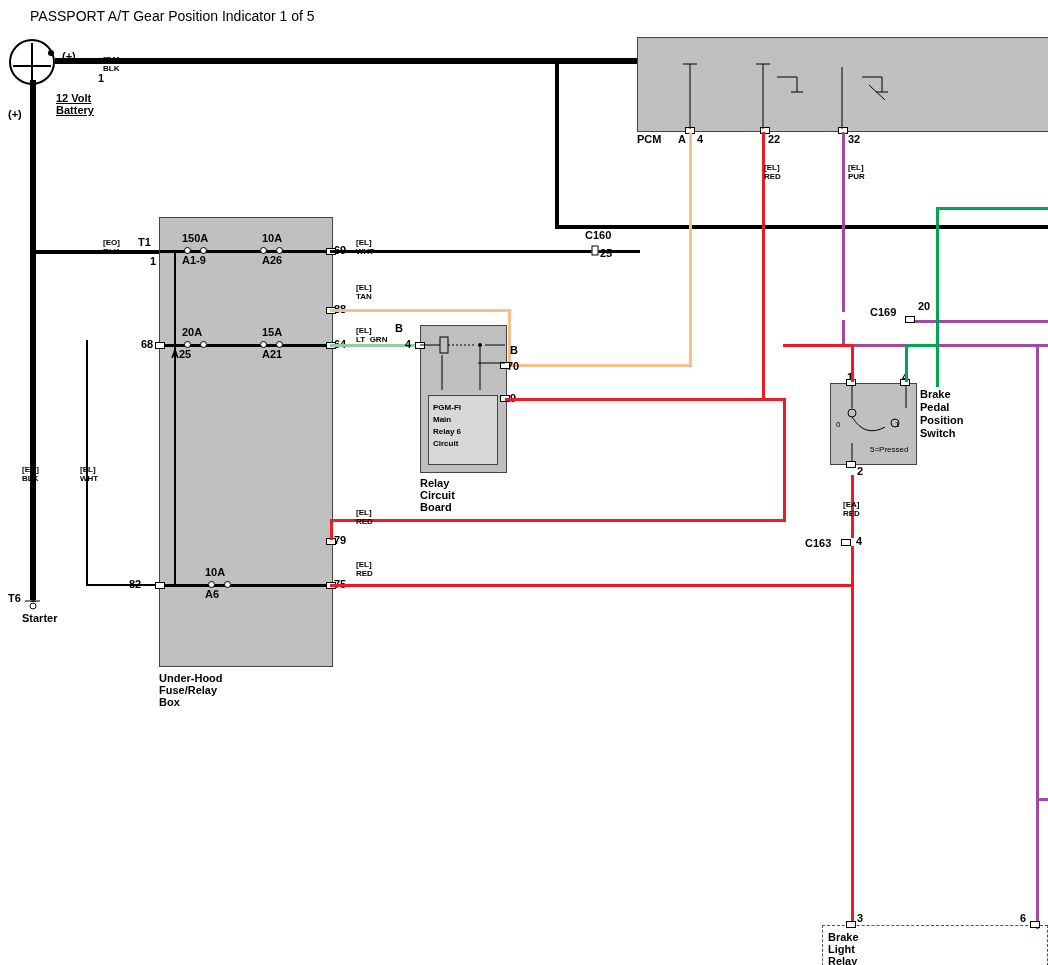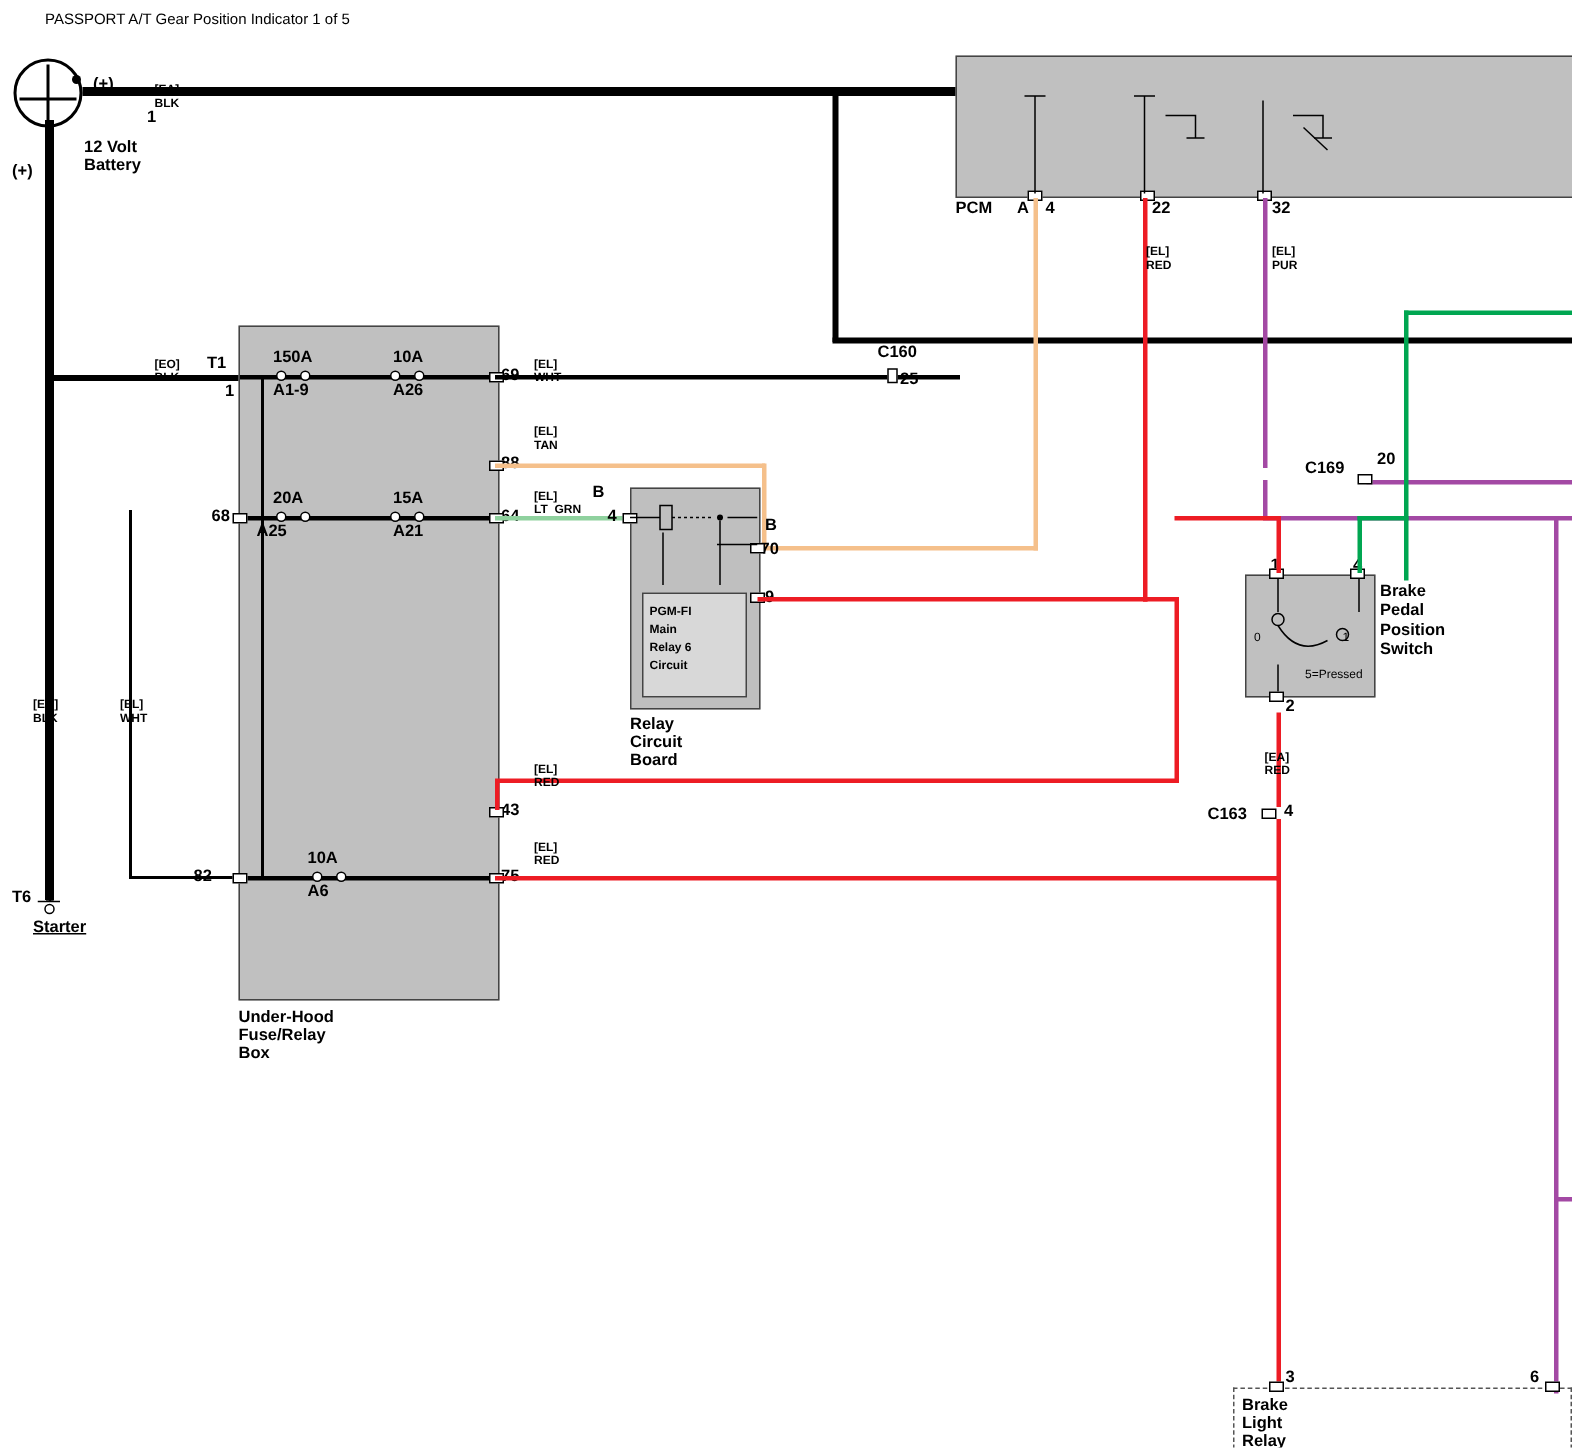--- a/index.html
+++ b/index.html
@@ -17,32 +17,32 @@
   .tan{background:#f5c08b;}
   .ltgrn{background:#8fd19e;}
   .fuse{position:absolute;width:5px;height:5px;border:1px solid #000;border-radius:50%;background:#fff;}
   .conn{position:absolute;width:8px;height:5px;background:#fff;border:1px solid #000;}
 </style>
 </head>
 <body>
 
 <div id="wrap">
 
-<span class="txt" style="left:30px;top:8px;font-size:10px;">PASSPORT A/T Gear Position Indicator 1 of 5</span>
+<span class="txt" style="left:30px;top:8px;font-size:14px;">PASSPORT A/T Gear Position Indicator 1 of 5</span>
 
 <svg style="position:absolute;left:8px;top:38px;" width="48" height="48">
 <circle cx="24" cy="24" r="22" fill="none" stroke="#000" stroke-width="2"></circle>
 <line x1="24" y1="5" x2="24" y2="43" stroke="#000" stroke-width="2"></line>
 <line x1="5" y1="28" x2="43" y2="28" stroke="#000" stroke-width="2"></line>
 <circle cx="43" cy="15" r="3" fill="#000"></circle>
 </svg>
 <span class="txt bold" style="left:62px;top:50px;">(+)</span>
 <span class="txt bold" style="left:8px;top:108px;">(+)</span>
 <span class="txt bold" style="left:30px;top:108px;">1</span>
-<span class="txt bold" style="left:56px;top:92px;">12 Volt
+<span class="txt bold" style="left:56px;top:92px;text-decoration:underline;">12 Volt
 Battery</span>
 <span class="txt small" style="left:103px;top:55px;">[EA]
 BLK</span>
 <span class="txt bold" style="left:98px;top:72px;">1</span>
 
 <div class="line blk" style="left:55px;top:58px;width:995px;height:6px;"></div>
 
 <div class="box" style="left:637px;top:37px;width:410px;height:93px;"></div>
 <span class="txt bold" style="left:637px;top:133px;">PCM</span>
 <span class="txt bold" style="left:678px;top:133px;">A</span>
@@ -63,21 +63,21 @@
   <path d="M140 40 L160 40 L160 55 M154 55 L166 55" stroke="#000" fill="none"></path>
   <path d="M225 40 L245 40 L245 55 M239 55 L251 55" stroke="#000" fill="none"></path>
   <path d="M232 48 L248 63" stroke="#000"></path>
 </svg>
 
 <div class="line blk" style="left:30px;top:80px;width:6px;height:520px;"></div>
 <span class="txt small" style="left:22px;top:465px;">[EO]
 BLK</span>
 <span class="txt bold" style="left:8px;top:592px;">T6</span>
 <span class="txt bold" style="left:30px;top:592px;">1</span>
-<span class="txt bold" style="left:22px;top:612px;text-decoration:underline;">Starter</span>
+<span class="txt bold" style="left:22px;top:612px;">Starter</span>
 <svg style="position:absolute;left:25px;top:597px;" width="16" height="14">
       <line x1="0" y1="4" x2="15" y2="4" stroke="#000"></line>
       <circle cx="8" cy="9" r="3" fill="none" stroke="#000"></circle>
     </svg>
 
 <div class="line blk" style="left:30px;top:250px;width:130px;height:4px;"></div>
 <span class="txt small" style="left:103px;top:238px;">[EO]
 BLK</span>
 <span class="txt bold" style="left:138px;top:236px;">T1</span>
 <span class="txt bold" style="left:150px;top:255px;">1</span>
@@ -123,21 +123,21 @@
     <div class="fuse" style="left:224px;top:581px;"></div>
 
 <span class="txt bold" style="left:141px;top:338px;">68</span>
 <span class="txt bold" style="left:129px;top:578px;">82</span>
 <div class="conn" style="left:155px;top:342px;"></div>
 <div class="conn" style="left:155px;top:582px;"></div>
 
 <span class="txt bold" style="left:334px;top:244px;">69</span>
 <span class="txt bold" style="left:334px;top:303px;">88</span>
 <span class="txt bold" style="left:334px;top:338px;">64</span>
-<span class="txt bold" style="left:334px;top:534px;">43</span>
+<span class="txt bold" style="left:334px;top:534px;">79</span>
 <span class="txt bold" style="left:334px;top:578px;">75</span>
 <div class="conn" style="left:326px;top:248px;"></div>
 <div class="conn" style="left:326px;top:307px;"></div>
 <div class="conn" style="left:326px;top:342px;"></div>
 <div class="conn" style="left:326px;top:538px;"></div>
 <div class="conn" style="left:326px;top:582px;"></div>
 
 <div class="line blk" style="left:330px;top:250px;width:310px;height:3px;"></div>
 <div class="line blk" style="left:555px;top:63px;width:4px;height:165px;"></div>
 <div class="line blk" style="left:555px;top:225px;width:495px;height:4px;"></div>

